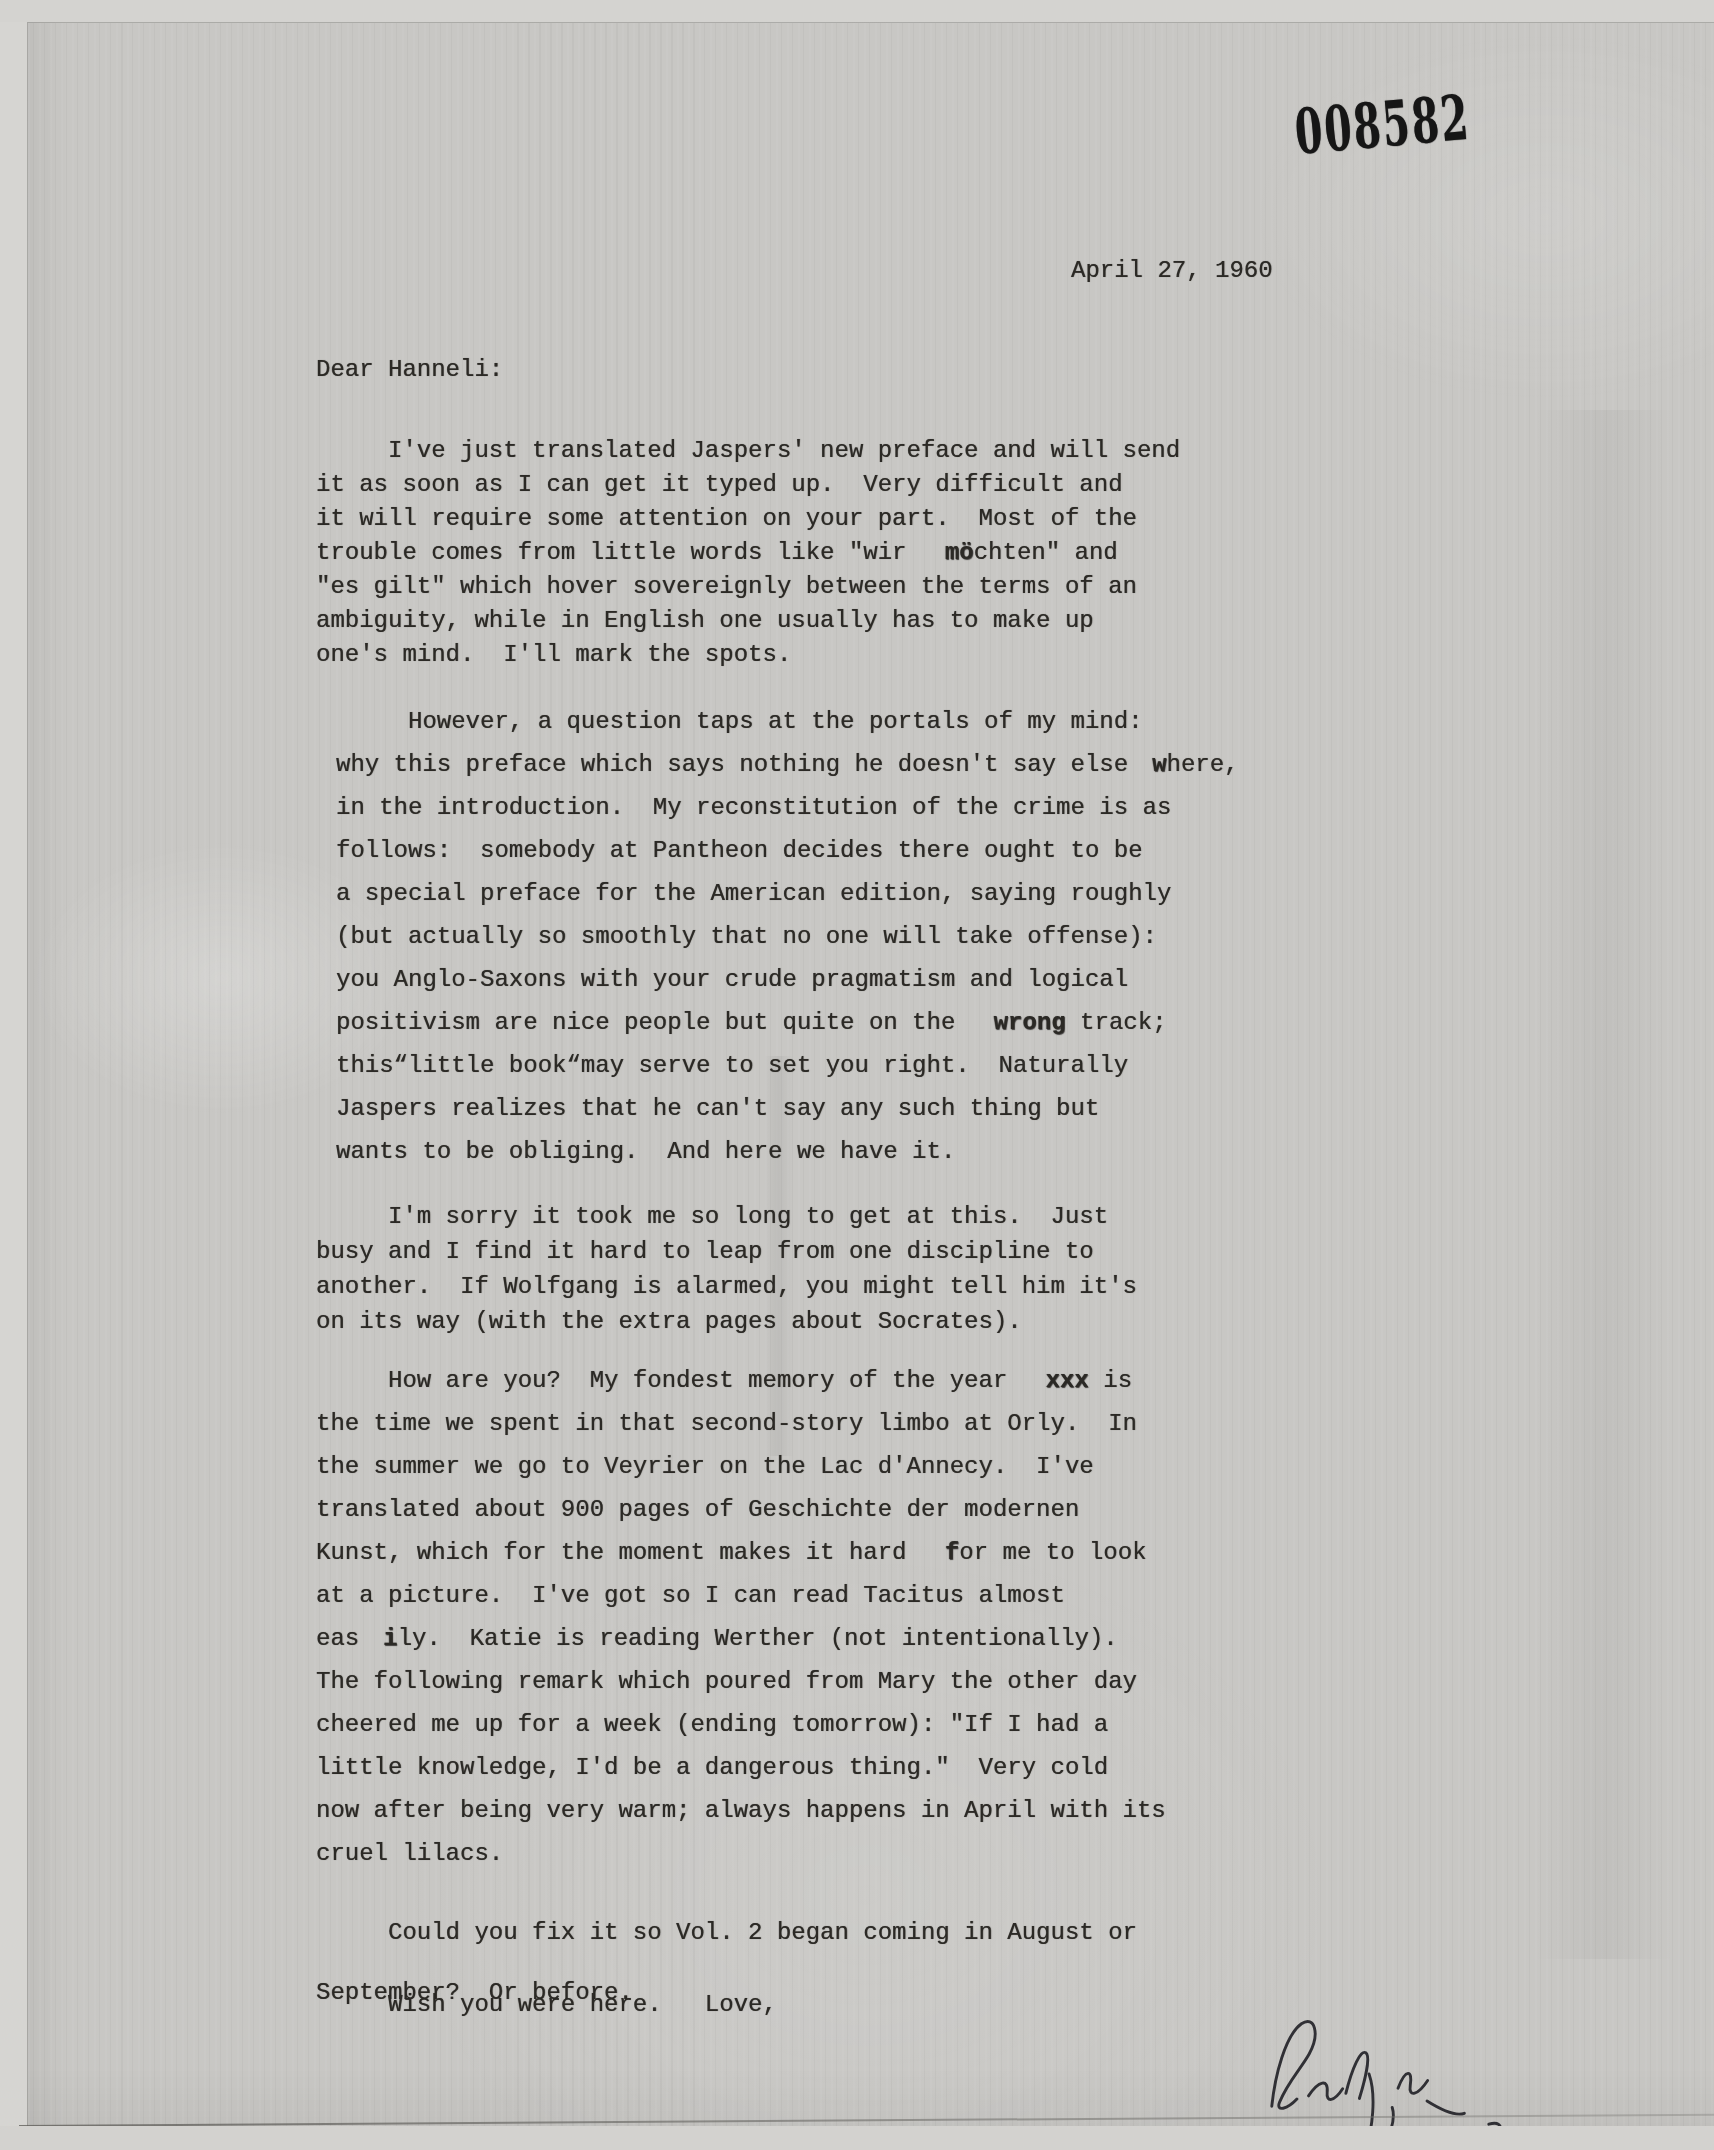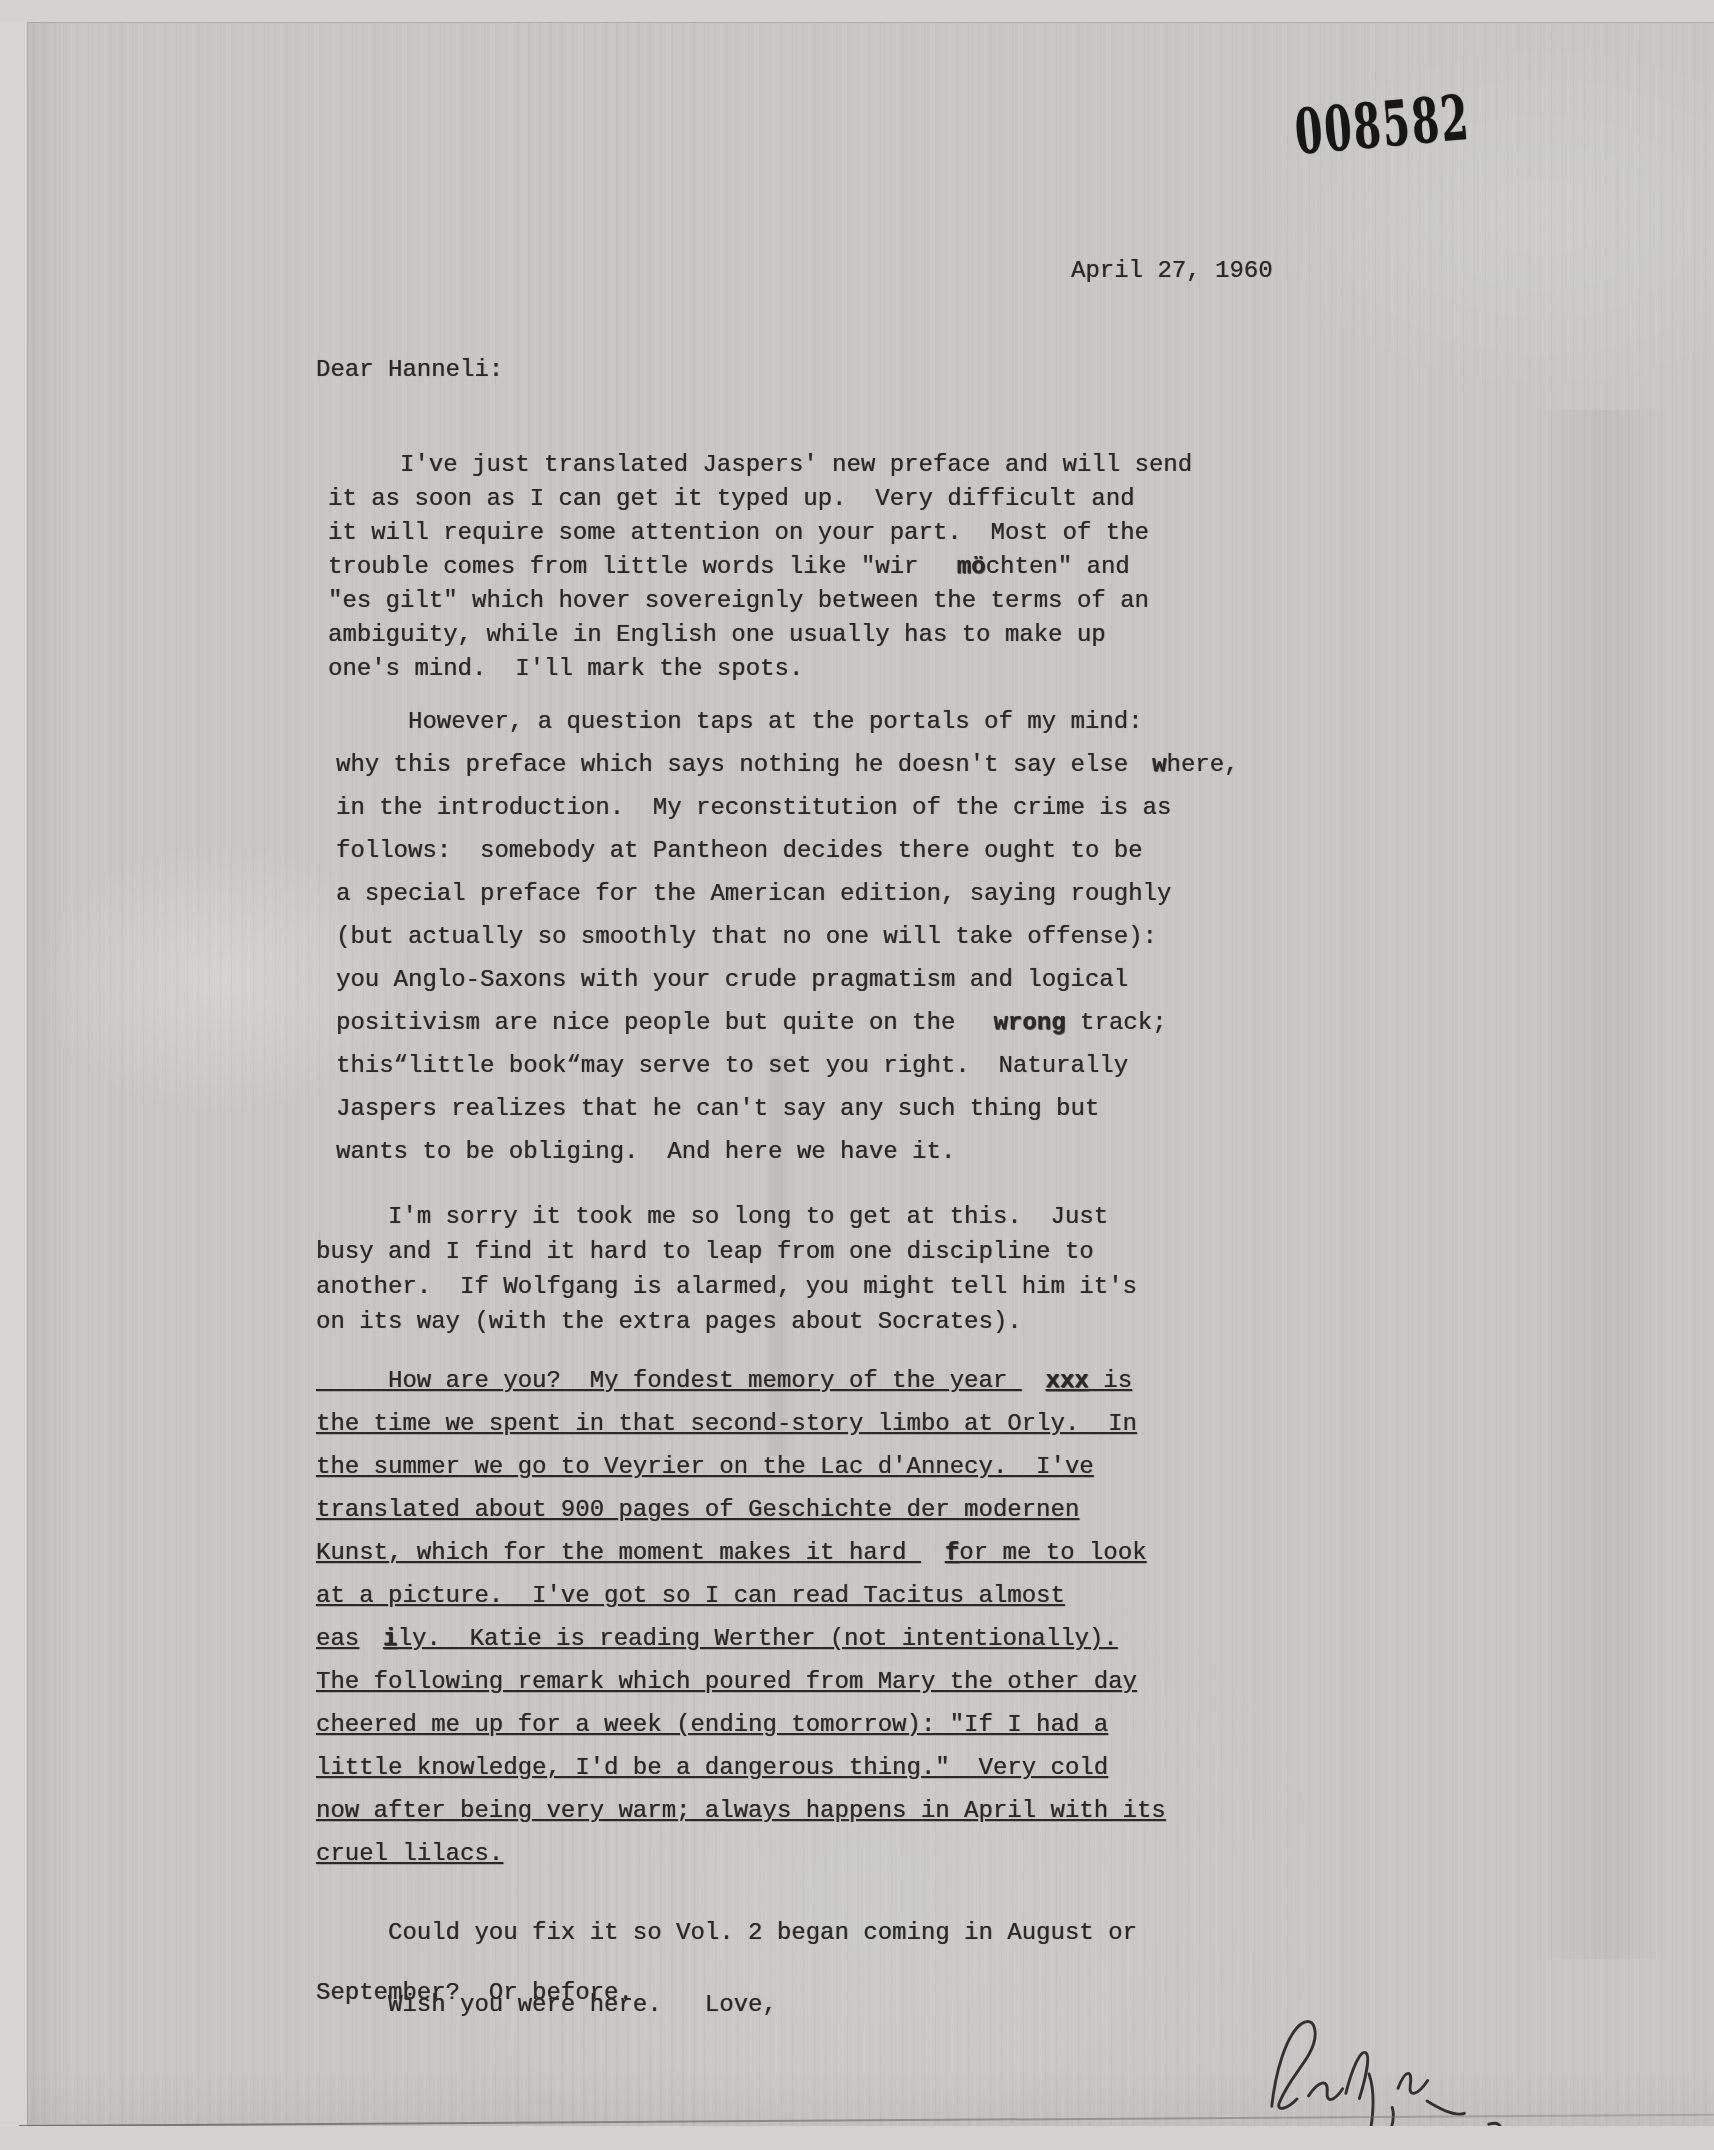--- a/index.html
+++ b/index.html
@@ -71,24 +71,24 @@
     color:#2b2925;font-size:24px;
     text-shadow:0.4px 0.4px 0.8px rgba(35,32,28,0.55), -0.3px 0 0.6px rgba(35,32,28,0.28);
     white-space:pre;
   }
   .date-line{position:absolute;left:1071px;top:257px;}
   .salutation{position:absolute;left:316px;top:356px;}
   .letter-body{position:absolute;left:316px;top:0;width:1291px;}
   .para{position:absolute;left:0;}
   .para .line{display:block;}
   .para b{font-weight:bold;text-shadow:0.6px 0.6px 1px rgba(20,18,16,0.75), -0.4px 0 0.8px rgba(20,18,16,0.45);padding-left:24px;}
-  .para-1{top:448px;margin-left:12px;}  .para-1 .line{line-height:34px;height:34px;}
+  .para-1{top:434px;}  .para-1 .line{line-height:34px;height:34px;}
   .para-2{top:700px;} .para-2 .line{line-height:43px;height:43px;margin-left:20px;}
   .para-3{top:1199px;font-family:Liberation Mono, monospace;} .para-3 .line{line-height:35px;height:35px;}
-  .para-4{top:1359px;} .para-4 .line{line-height:43px;height:43px;text-decoration:underline;}
+  .para-4{top:1359px;} .para-4 .line{line-height:43px;height:43px;}
   .para-5{top:1891px;} .para-5 .line{line-height:36px;height:36px;margin-top:24px;}
   .para-6{top:1987px;} .para-6 .line{line-height:36px;height:36px;}
 
   .signature{
     position:absolute;left:1236px;top:1998px;width:297px;height:161px;
   }
 </style>
 </head>
 <body>
 

